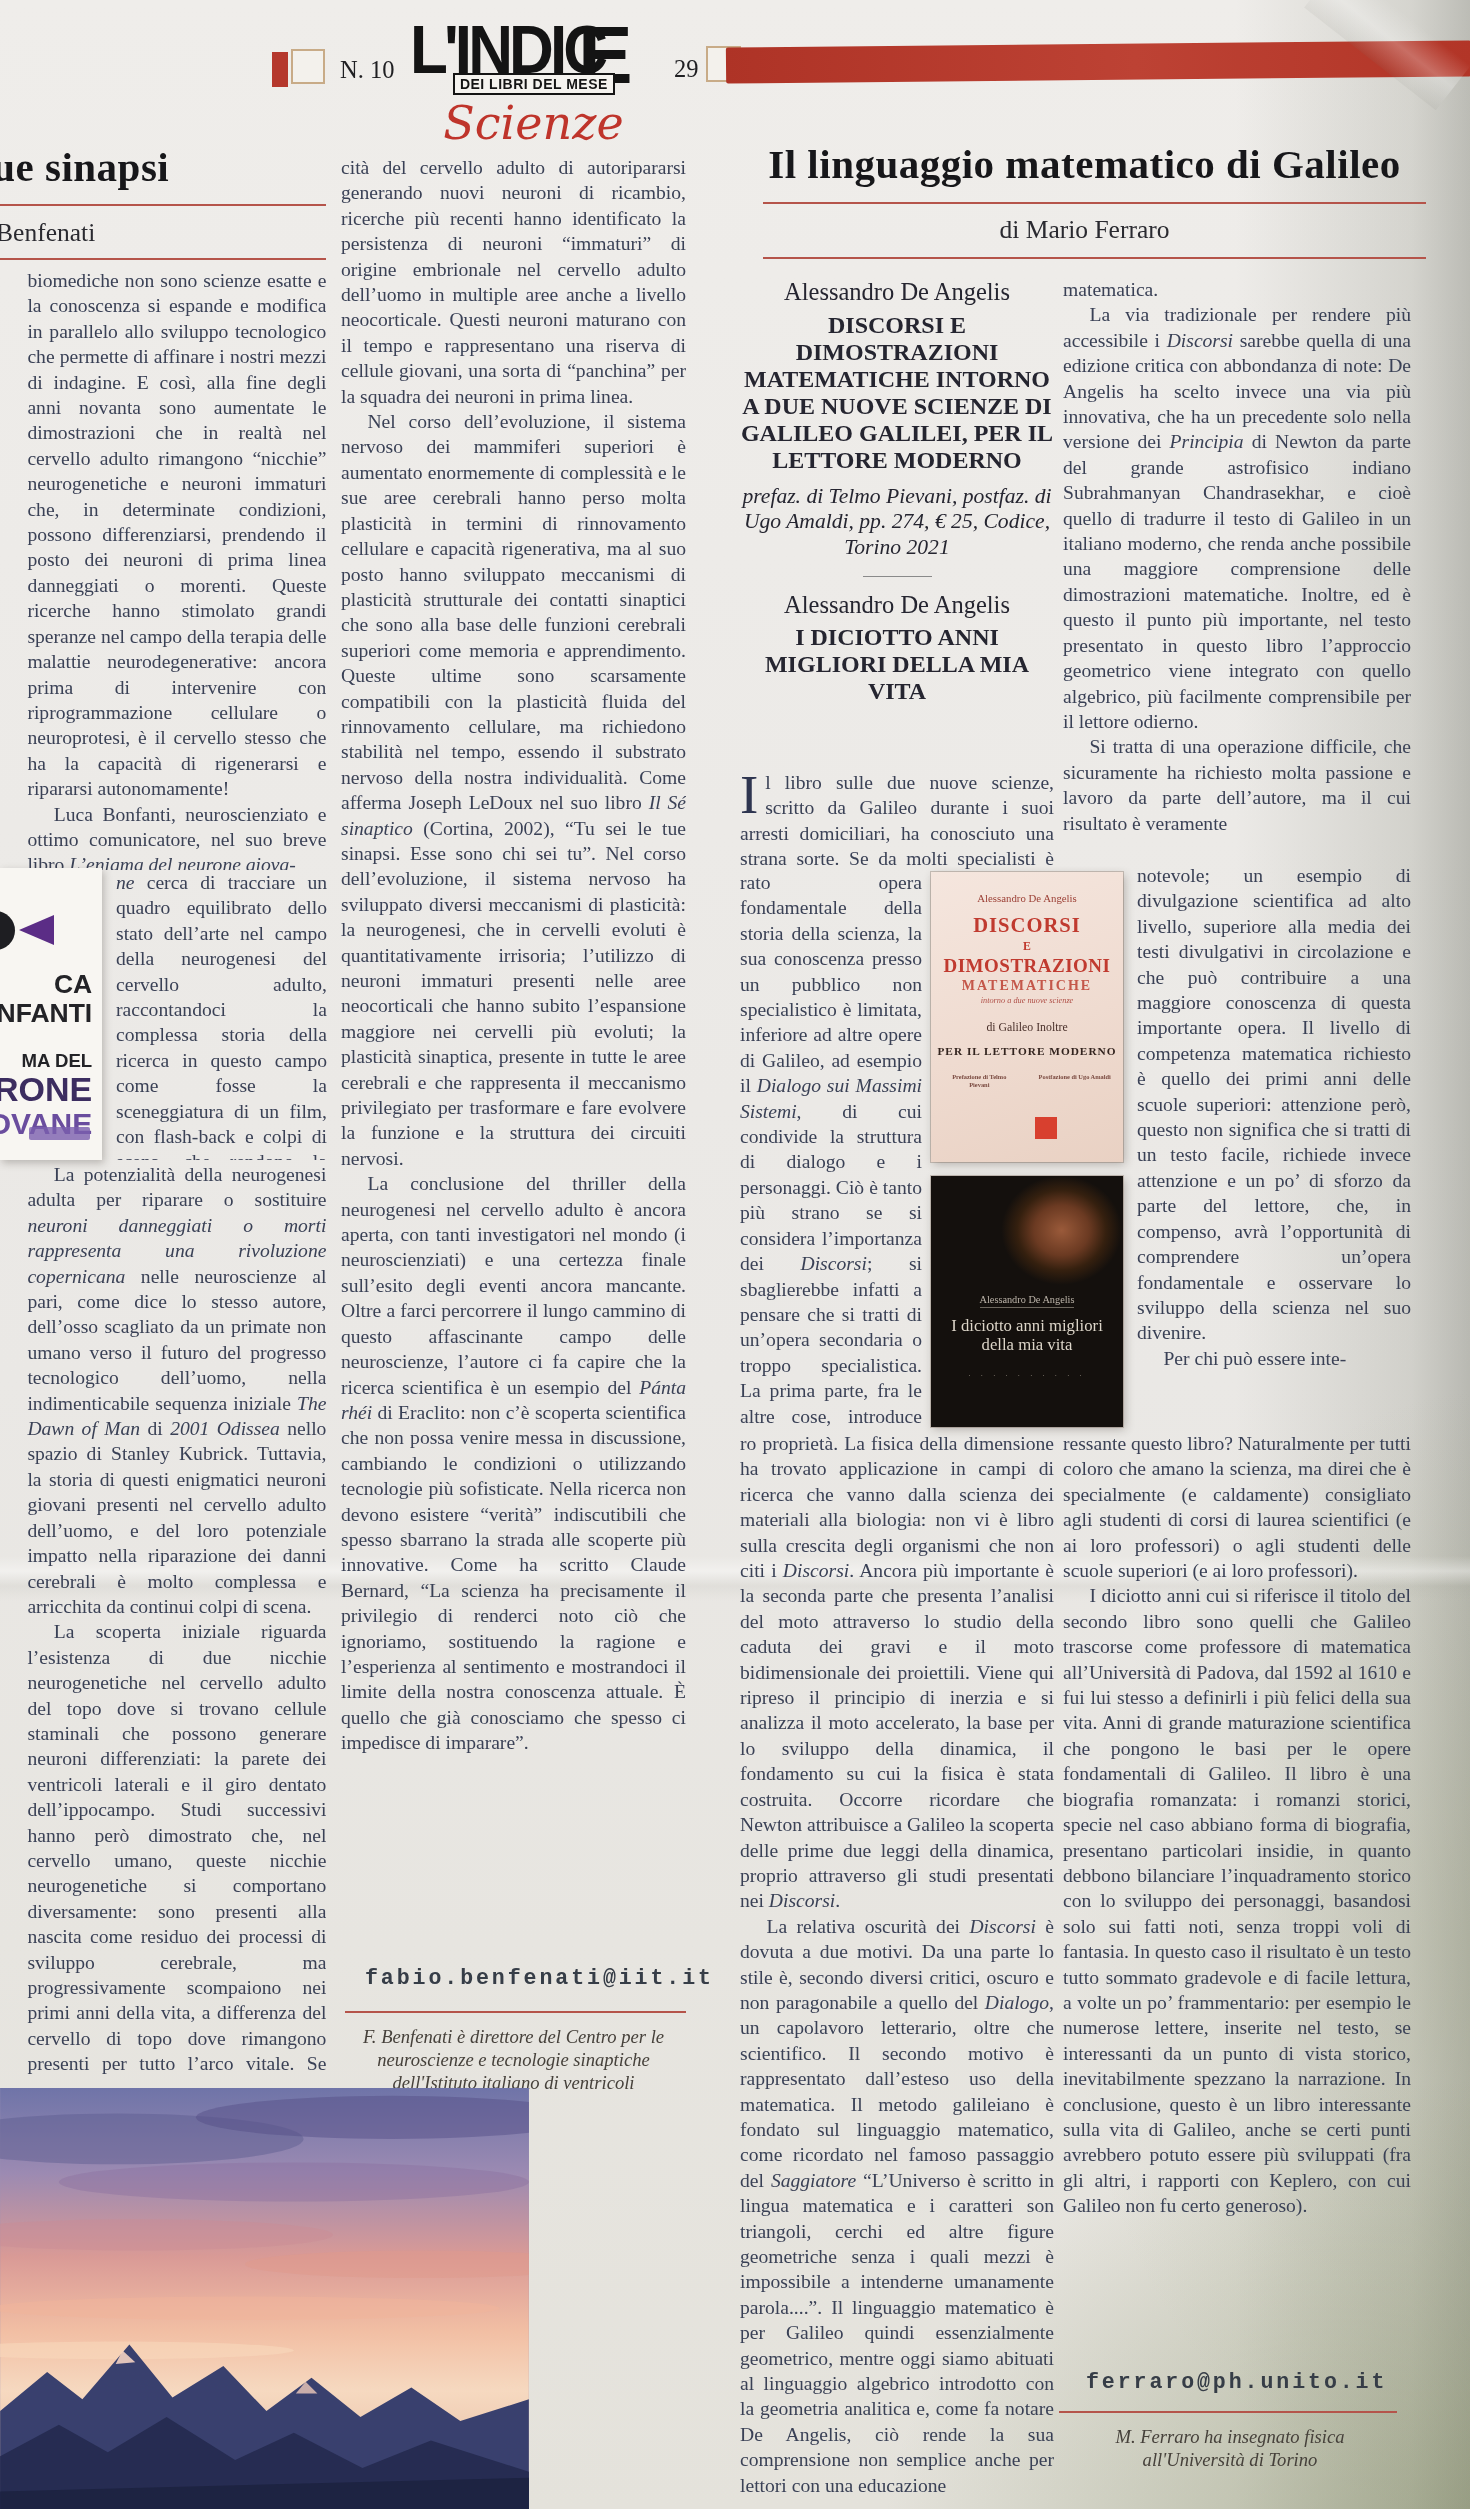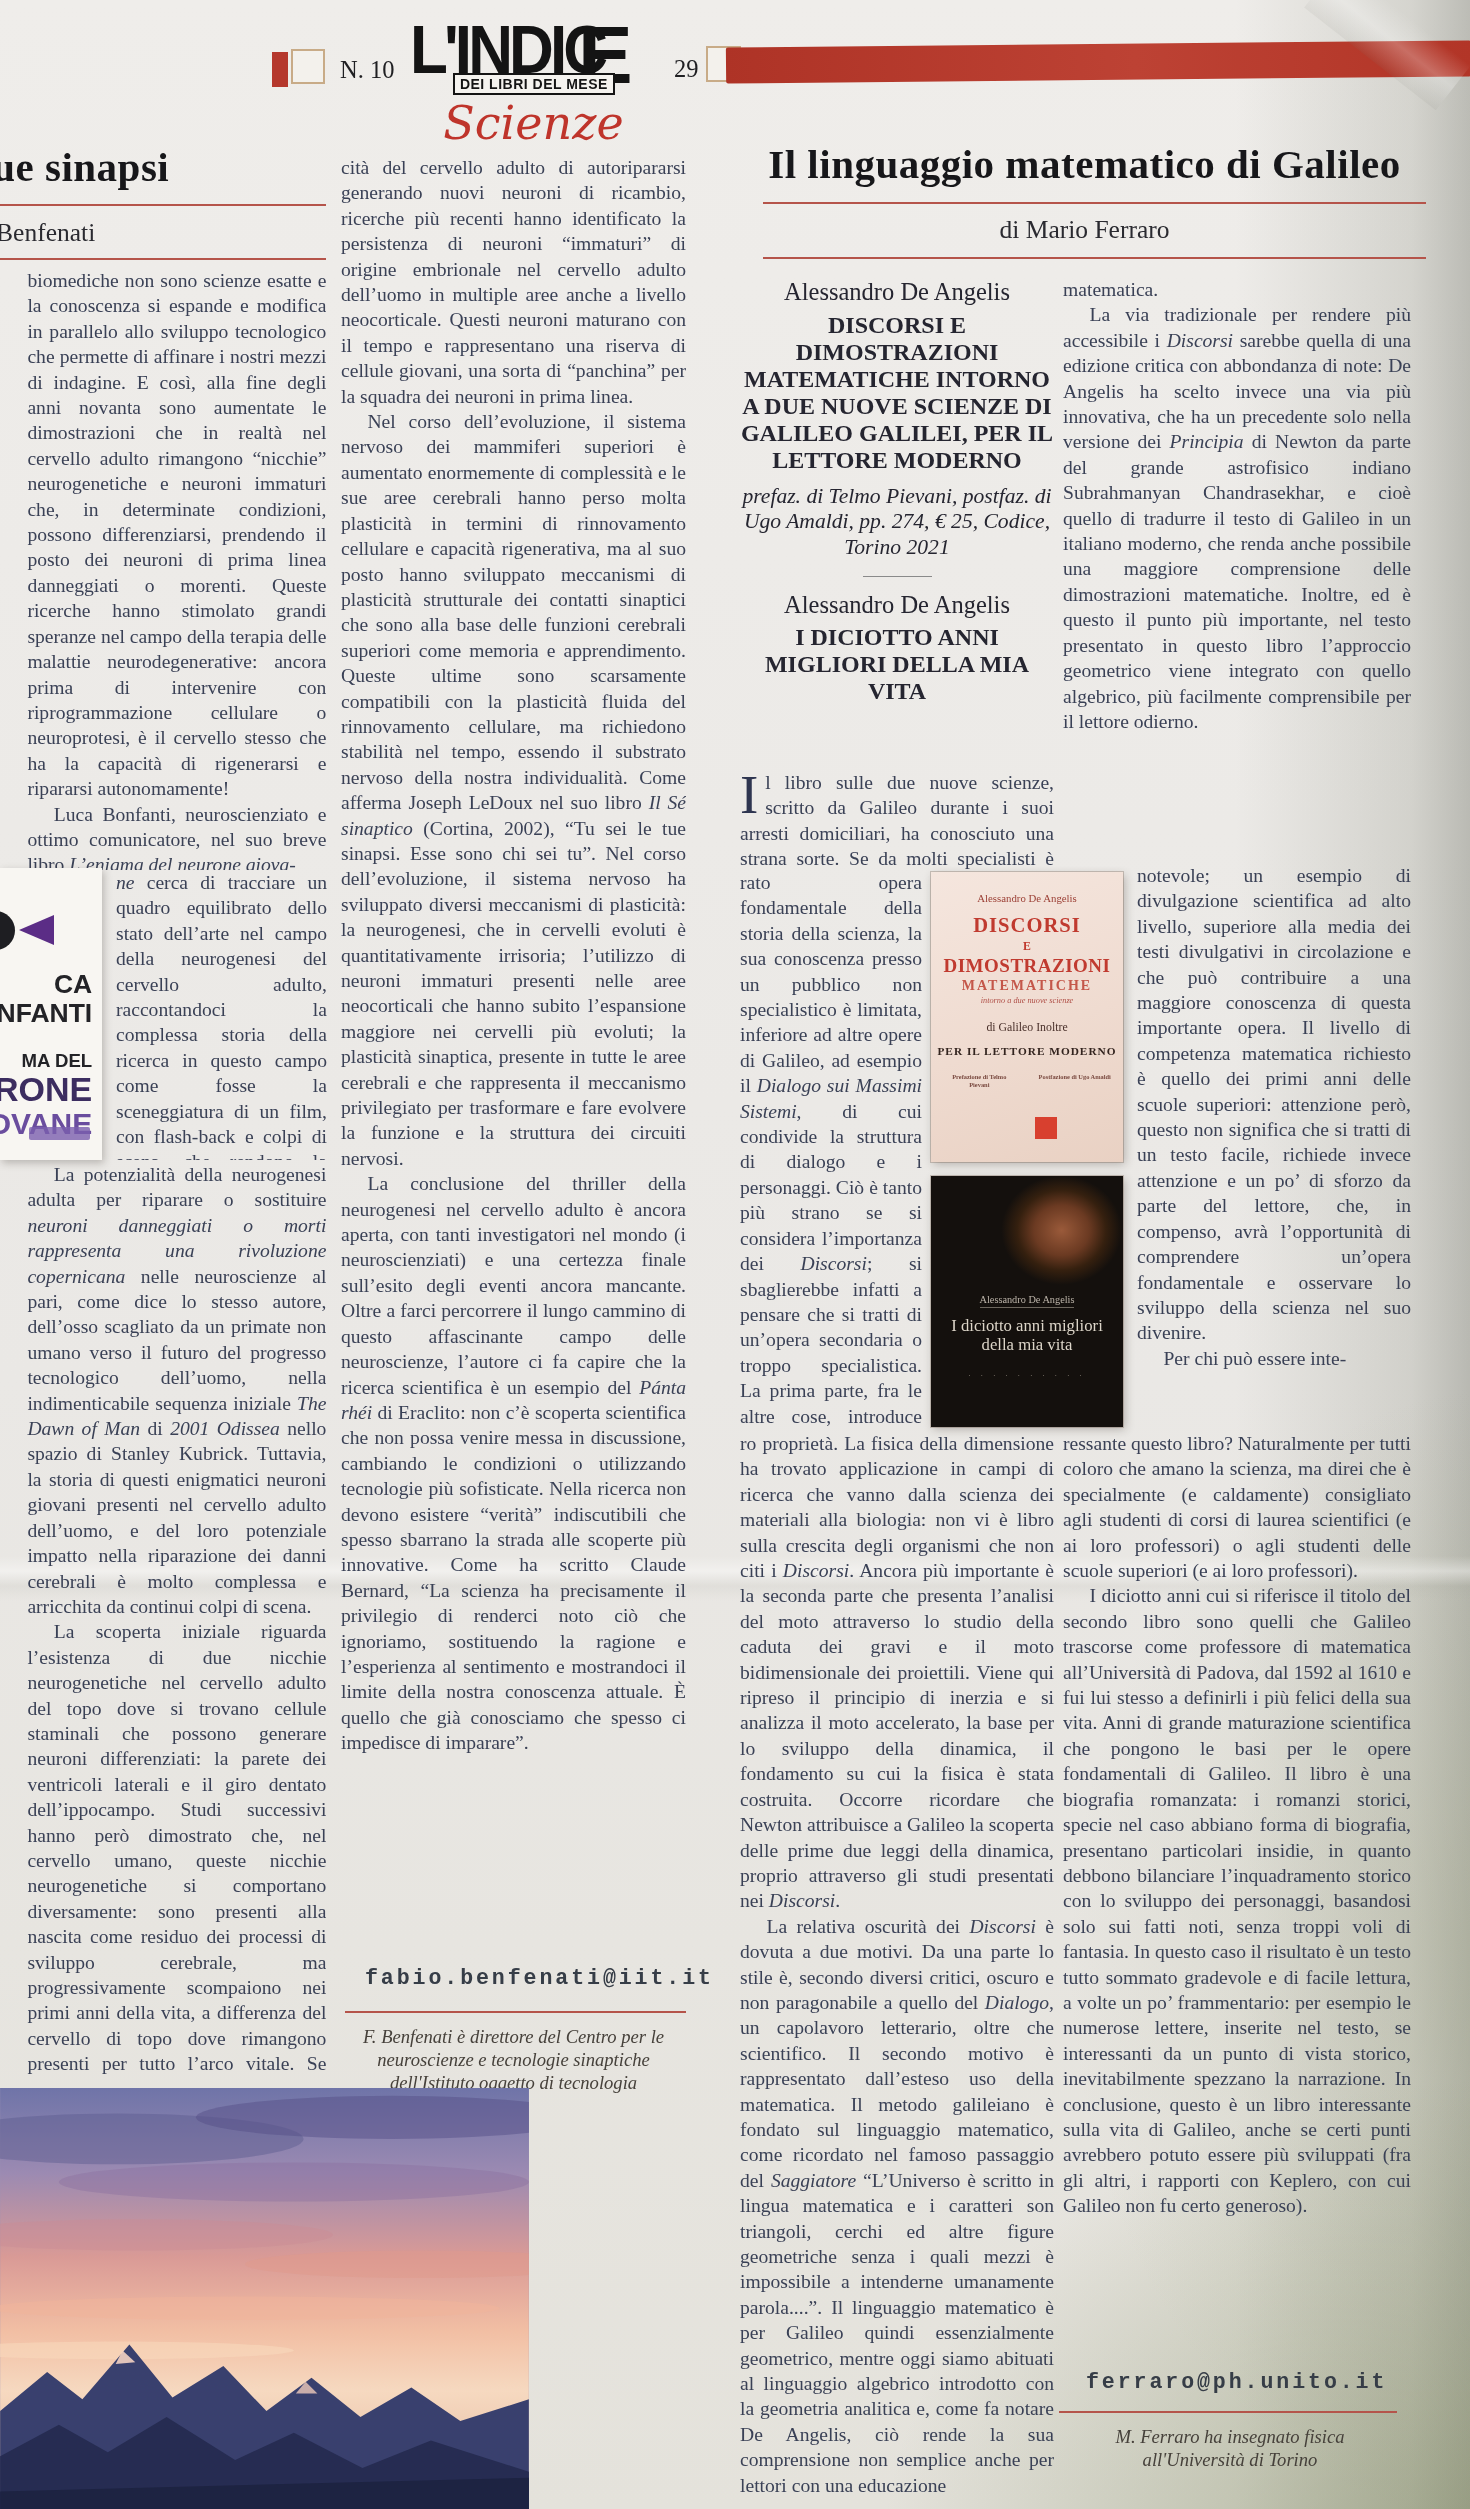--- a/index.html
+++ b/index.html
@@ -128,21 +128,21 @@
   </div>
 
 <div class="abs body-text" style="left:341px;top:155px;width:345px;height:1805px;">
     <p class="noind">cità del cervello adulto di autoripararsi generando nuovi neuroni di ricambio, ricerche più recenti hanno identificato la persistenza di neuroni “immaturi” di origine embrionale nel cervello adulto dell’uomo in multiple aree anche a livello neocorticale. Questi neuroni maturano con il tempo e rappresentano una riserva di cellule giovani, una sorta di “panchina” per la squadra dei neuroni in prima linea.</p>
     <p>Nel corso dell’evoluzione, il sistema nervoso dei mammiferi superiori è aumentato enormemente di complessità e le sue aree cerebrali hanno perso molta plasticità in termini di rinnovamento cellulare e capacità rigenerativa, ma al suo posto hanno sviluppato meccanismi di plasticità strutturale dei contatti sinaptici che sono alla base delle funzioni cerebrali superiori come memoria e apprendimento. Queste ultime sono scarsamente compatibili con la plasticità fluida del rinnovamento cellulare, ma richiedono stabilità nel tempo, essendo il substrato nervoso della nostra individualità. Come afferma Joseph LeDoux nel suo libro <i>Il Sé sinaptico</i> (Cortina, 2002), “Tu sei le tue sinapsi. Esse sono chi sei tu”. Nel corso dell’evoluzione, il sistema nervoso ha sviluppato diversi meccanismi di plasticità: la neurogenesi, che in cervelli evoluti è quantitativamente irrisoria; l’utilizzo di neuroni immaturi presenti nelle aree neocorticali che hanno subito l’espansione maggiore nei cervelli più evoluti; la plasticità sinaptica, presente in tutte le aree cerebrali e che rappresenta il meccanismo privilegiato per trasformare e fare evolvere la funzione e la struttura dei circuiti nervosi.</p>
     <p>La conclusione del thriller della neurogenesi nel cervello adulto è ancora aperta, con tanti investigatori nel mondo (i neuroscienziati) e una certezza finale sull’esito degli eventi ancora mancante. Oltre a farci percorrere il lungo cammino di questo affascinante campo delle neuroscienze, l’autore ci fa capire che la ricerca scientifica è un esempio del <i>Pánta rhéi</i> di Eraclito: non c’è scoperta scientifica che non possa venire messa in discussione, cambiando le condizioni o utilizzando tecnologie più sofisticate. Nella ricerca non devono esistere “verità” indiscutibili che spesso sbarrano la strada alle scoperte più innovative. Come ha scritto Claude Bernard, “La scienza ha precisamente il privilegio di renderci noto ciò che ignoriamo, sostituendo la ragione e l’esperienza al sentimento e mostrandoci il limite della nostra conoscenza attuale. È quello che già conosciamo che spesso ci impedisce di imparare”.</p>
   </div>
 
 <div class="abs email" style="left:365px;top:1966px;">fabio.benfenati@iit.it</div>
 <div class="abs rule" style="left:345px;top:2011px;width:341px;"></div>
-<div class="abs footnote" style="left:333px;top:2025px;width:361px;">F. Benfenati è direttore del Centro per le neuroscienze e tecnologie sinaptiche dell'Istituto oggetto di tecnologia</div>
+<div class="abs footnote" style="left:333px;top:2025px;width:361px;">F. Benfenati è direttore del Centro per le neuroscienze e tecnologie sinaptiche dell'Istituto italiano di ventricoli</div>
 
 <div class="abs" style="left:0;top:2088px;width:529px;height:421px;">
   <svg width="529" height="421" viewBox="0 0 540 430" xmlns="http://www.w3.org/2000/svg">
     <defs>
       <linearGradient id="sky" x1="0" y1="0" x2="0" y2="1">
         <stop offset="0" stop-color="#6f74a8"></stop>
         <stop offset=".22" stop-color="#9b8ab2"></stop>
         <stop offset=".42" stop-color="#d going99a96" stop-opacity="1"></stop>
         <stop offset=".42" stop-color="#d such"></stop>
       </linearGradient>
@@ -217,20 +217,21 @@
 <div class="abs cover cover2" style="left:931px;top:1176px;width:192px;height:251px;">
   <div class="c2-face"></div>
   <div class="c2-author">Alessandro De Angelis</div>
   <div class="c2-title">I diciotto anni migliori della mia vita</div>
   <div class="c2-dots">· · · · ·   · · · · ·</div>
 </div>
 
 <div class="abs body-text" style="left:1063px;top:277px;width:348px;height:584px;">
     <p class="noind">matematica.</p>
     <p>La via tradizionale per rendere più accessibile i <i>Discorsi</i> sarebbe quella di una edizione critica con abbondanza di note: De Angelis ha scelto invece una via più innovativa, che ha un precedente solo nella versione dei <i>Principia</i> di Newton da parte del grande astrofisico indiano Subrahmanyan Chandrasekhar, e cioè quello di tradurre il testo di Galileo in un italiano moderno, che renda anche possibile una maggiore comprensione delle dimostrazioni matematiche. Inoltre, ed è questo il punto più importante, nel testo presentato in questo libro l’approccio geometrico viene integrato con quello algebrico, più facilmente comprensibile per il lettore odierno.</p>
+    <p>Si tratta di una operazione difficile, che sicuramente ha richiesto molta passione e lavoro da parte dell’autore, ma il cui risultato è veramente</p>
   </div>
 <div class="abs body-text" style="left:1137px;top:863px;width:274px;height:567px;">
     <p class="noind">notevole; un esempio di divulgazione scientifica ad alto livello, superiore alla media dei testi divulgativi in circolazione e che può contribuire a una maggiore conoscenza di questa importante opera. Il livello di competenza matematica richiesto è quello dei primi anni delle scuole superiori: attenzione però, questo non significa che si tratti di un testo facile, richiede invece attenzione e un po’ di sforzo da parte del lettore, che, in compenso, avrà l’opportunità di comprendere un’opera fondamentale e osservare lo sviluppo della scienza nel suo divenire.</p>
     <p>Per chi può essere inte-</p>
   </div>
 <div class="abs body-text" style="left:1063px;top:1431px;width:348px;height:912px;">
     <p class="noind">ressante questo libro? Naturalmente per tutti coloro che amano la scienza, ma direi che è specialmente (e caldamente) consigliato agli studenti di corsi di laurea scientifici (e ai loro professori) o agli studenti delle scuole superiori (e ai loro professori).</p>
     <p>I diciotto anni cui si riferisce il titolo del secondo libro sono quelli che Galileo trascorse come professore di matematica all’Università di Padova, dal 1592 al 1610 e fui lui stesso a definirli i più felici della sua vita. Anni di grande maturazione scientifica che pongono le basi per le opere fondamentali di Galileo. Il libro è una biografia romanzata: i romanzi storici, specie nel caso abbiano forma di biografia, presentano particolari insidie, in quanto debbono bilanciare l’inquadramento storico con lo sviluppo dei personaggi, basandosi solo sui fatti noti, senza troppi voli di fantasia. In questo caso il risultato è un testo tutto sommato gradevole e di facile lettura, a volte un po’ frammentario: per esempio le numerose lettere, inserite nel testo, se interessanti da un punto di vista storico, inevitabilmente spezzano la narrazione. In conclusione, questo è un libro interessante sulla vita di Galileo, anche se certi punti avrebbero potuto essere più sviluppati (fra gli altri, i rapporti con Keplero, con cui Galileo non fu certo generoso).</p>
   </div>
 

